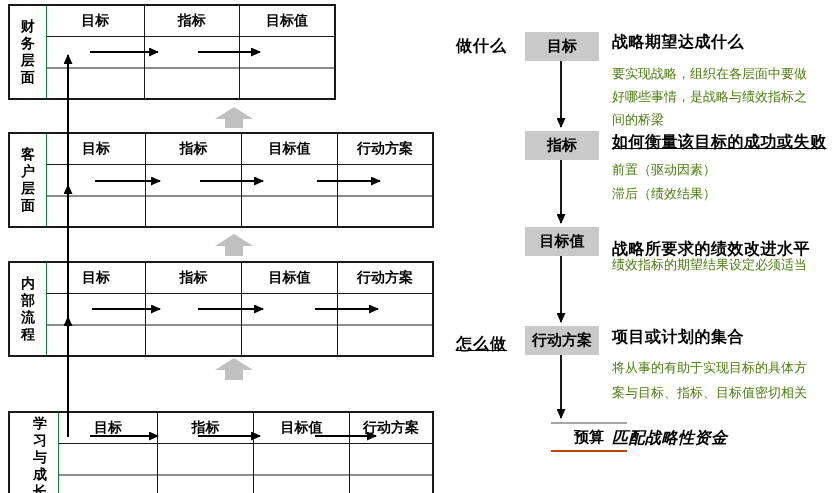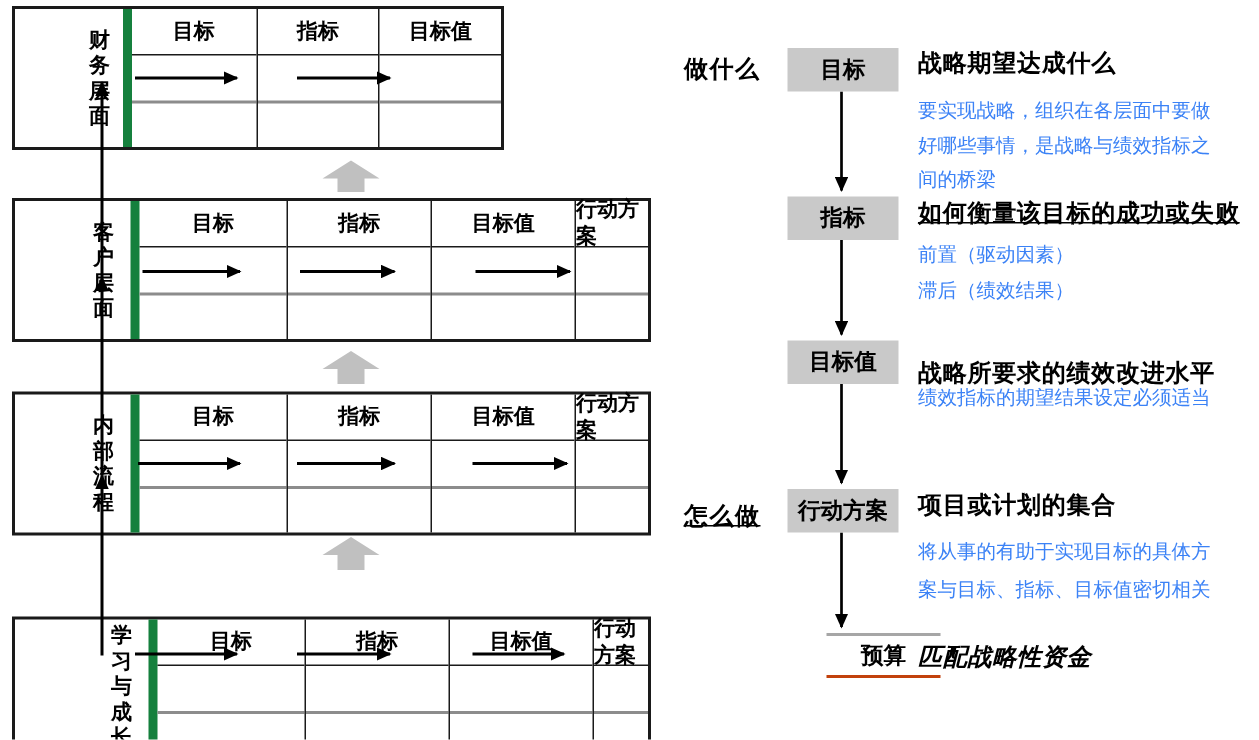--- a/index.html
+++ b/index.html
@@ -10,23 +10,23 @@
   }
   .stage{position:absolute;left:0;top:0;width:839px;height:493px;}
 
   
   .bsc-table{
     position:absolute;left:8px;
     border:2px solid #1a1a1a;background:#fff;
     display:flex;box-sizing:border-box;
   }
   .bsc-label{
-    width:36px;border-right:6px solid #15803d;
+    width:36px;border-right:1px solid #15803d;
     display:flex;align-items:center;justify-content:center;
-    font-weight:bold;font-size:14px;margin-left:41px;
+    font-weight:bold;font-size:14px;
   }
   .bsc-label span{
     display:block;width:16px;word-break:break-all;
     line-height:17px;text-align:center;
   }
   .bsc-col{display:flex;flex-direction:column;box-sizing:border-box;}
   .bsc-col + .bsc-col{border-left:1px solid #1a1a1a;}
   .bsc-hd{
     height:30px;border-bottom:1px solid #1a1a1a;
     display:flex;align-items:center;justify-content:center;
@@ -52,21 +52,21 @@
   .flow-box.budget{
     left:551px;width:76px;height:30px;background:#fff;
     border-top:2px solid #a6a6a6;border-bottom:2px solid #c2410c;
   }
   .flow-title{
     position:absolute;left:612px;font-weight:bold;font-size:16px;
     white-space:nowrap;letter-spacing:0.5px;
   }
   .flow-desc{
     position:absolute;left:612px;width:202px;
-    font-size:13px;color:#3b82f6;line-height:23px;
+    font-size:13px;color:#4d7c0f;line-height:23px;
   }
   .flow-desc.lines div{line-height:24px;}
 </style>
 </head>
 <body>
 
 <div class="stage">
 
   <div class="bsc-table" style="top:4px;width:328px;height:96px;">
     <div class="bsc-label">

